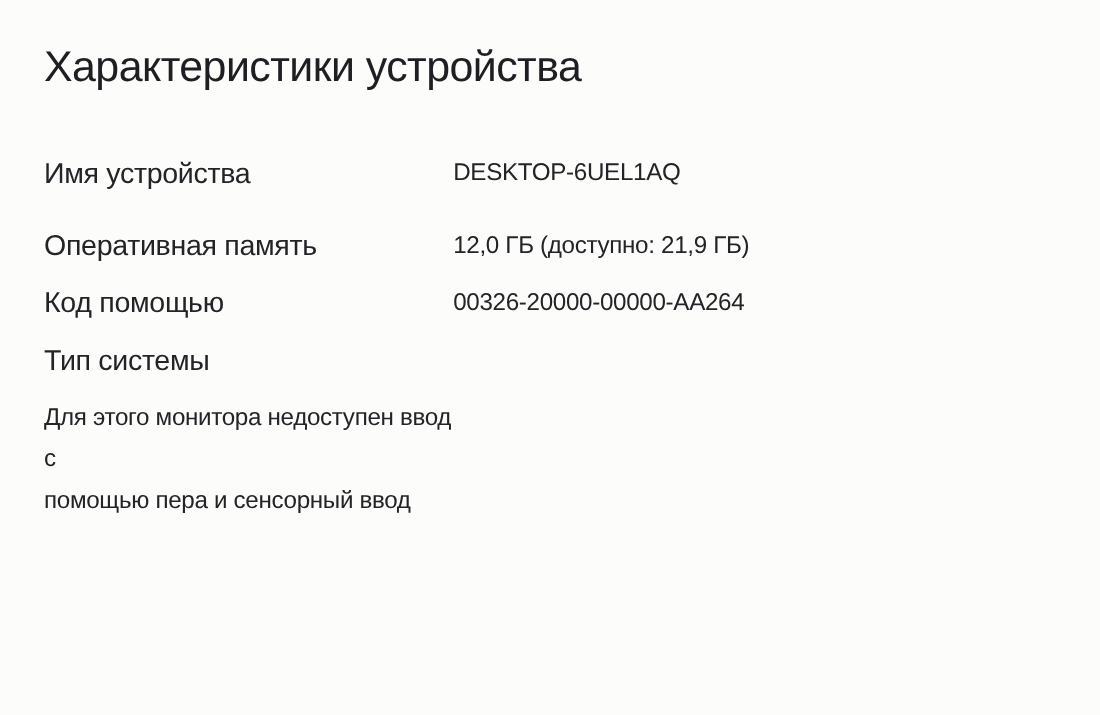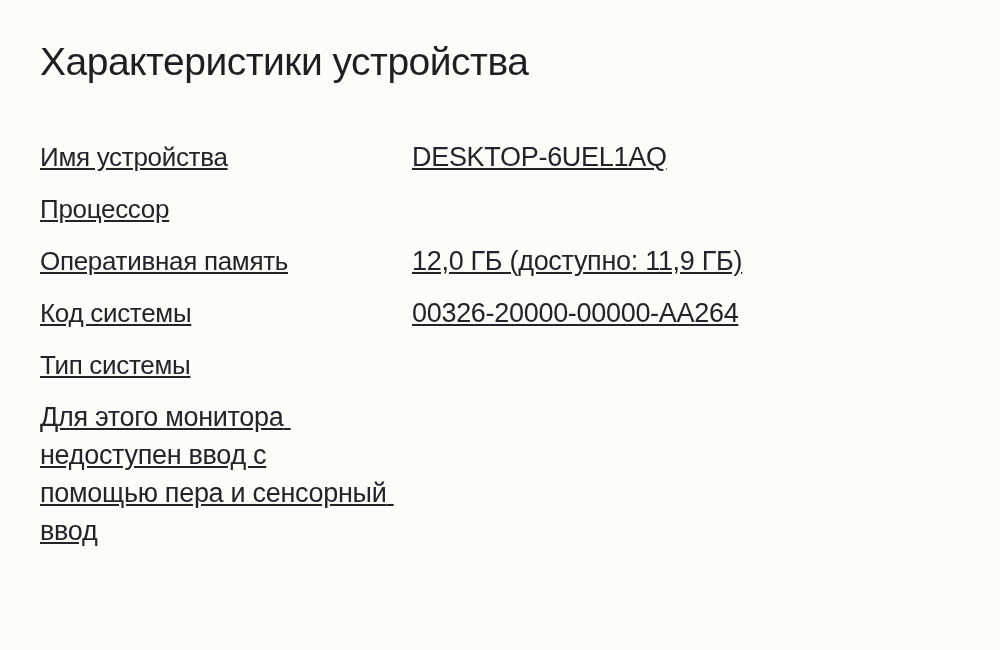--- a/index.html
+++ b/index.html
@@ -27,30 +27,29 @@
     color: #1e1e23;
   }
   .spec-list {
     margin-top: 52px;
   }
   .spec-row {
     display: grid;
     grid-template-columns: 372px 1fr;
     margin-bottom: 14px;
     align-items: start;
-    text-decoration: underline;
   }
   .spec-label {
     font-size: 26px;
     line-height: 38px;
     letter-spacing: -0.3px;
     color: #232328;
   }
   .spec-value {
-    font-size: 27px;
+    font-size: 22px;
     line-height: 38px;
     letter-spacing: -0.3px;
     color: #232328;
     white-space: pre-wrap;
   }
 </style>
 </head>
 <body>
 
 <div class="page">
@@ -58,31 +57,30 @@
   <h1 class="page-title">Характеристики устройства</h1>
 
   <div class="spec-list">
 
     <div class="spec-row">
       <div class="spec-label">Имя устройства</div>
       <div class="spec-value">DESKTOP-6UEL1AQ</div>
     </div>
 
     <div class="spec-row">
-      <div class="spec-label">Процессор</div>
     </div>
 
     <div class="spec-row">
       <div class="spec-label">Оперативная память</div>
-      <div class="spec-value">12,0 ГБ (доступно: 11,9 ГБ)</div>
+      <div class="spec-value">12,0 ГБ (доступно: 21,9 ГБ)</div>
     </div>
 
 
     <div class="spec-row">
-      <div class="spec-label">Код системы</div>
+      <div class="spec-label">Код помощью</div>
       <div class="spec-value">00326-20000-00000-AA264</div>
     </div>
 
     <div class="spec-row">
       <div class="spec-label">Тип системы</div>
     </div>
 
     <div class="spec-row">
       <div class="spec-value">Для этого монитора недоступен ввод с
 помощью пера и сенсорный ввод</div>

